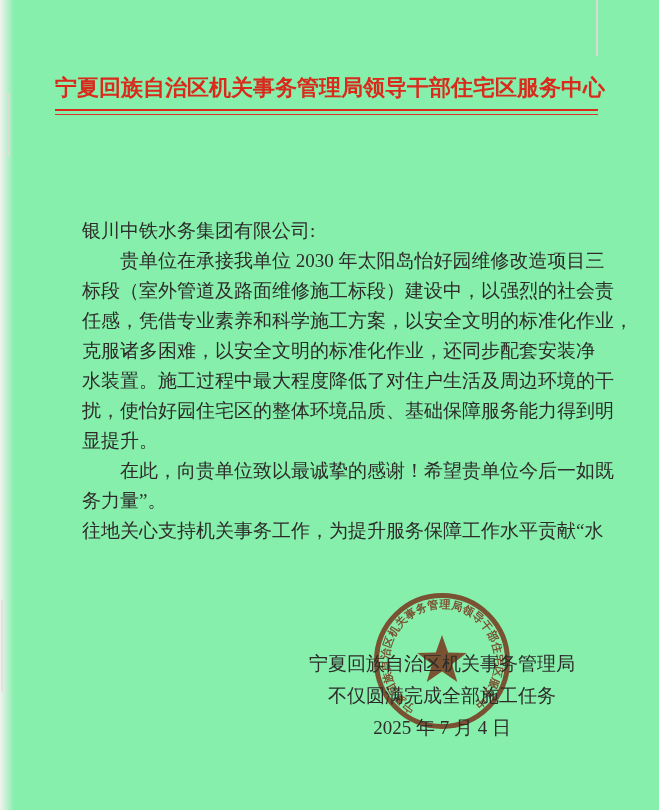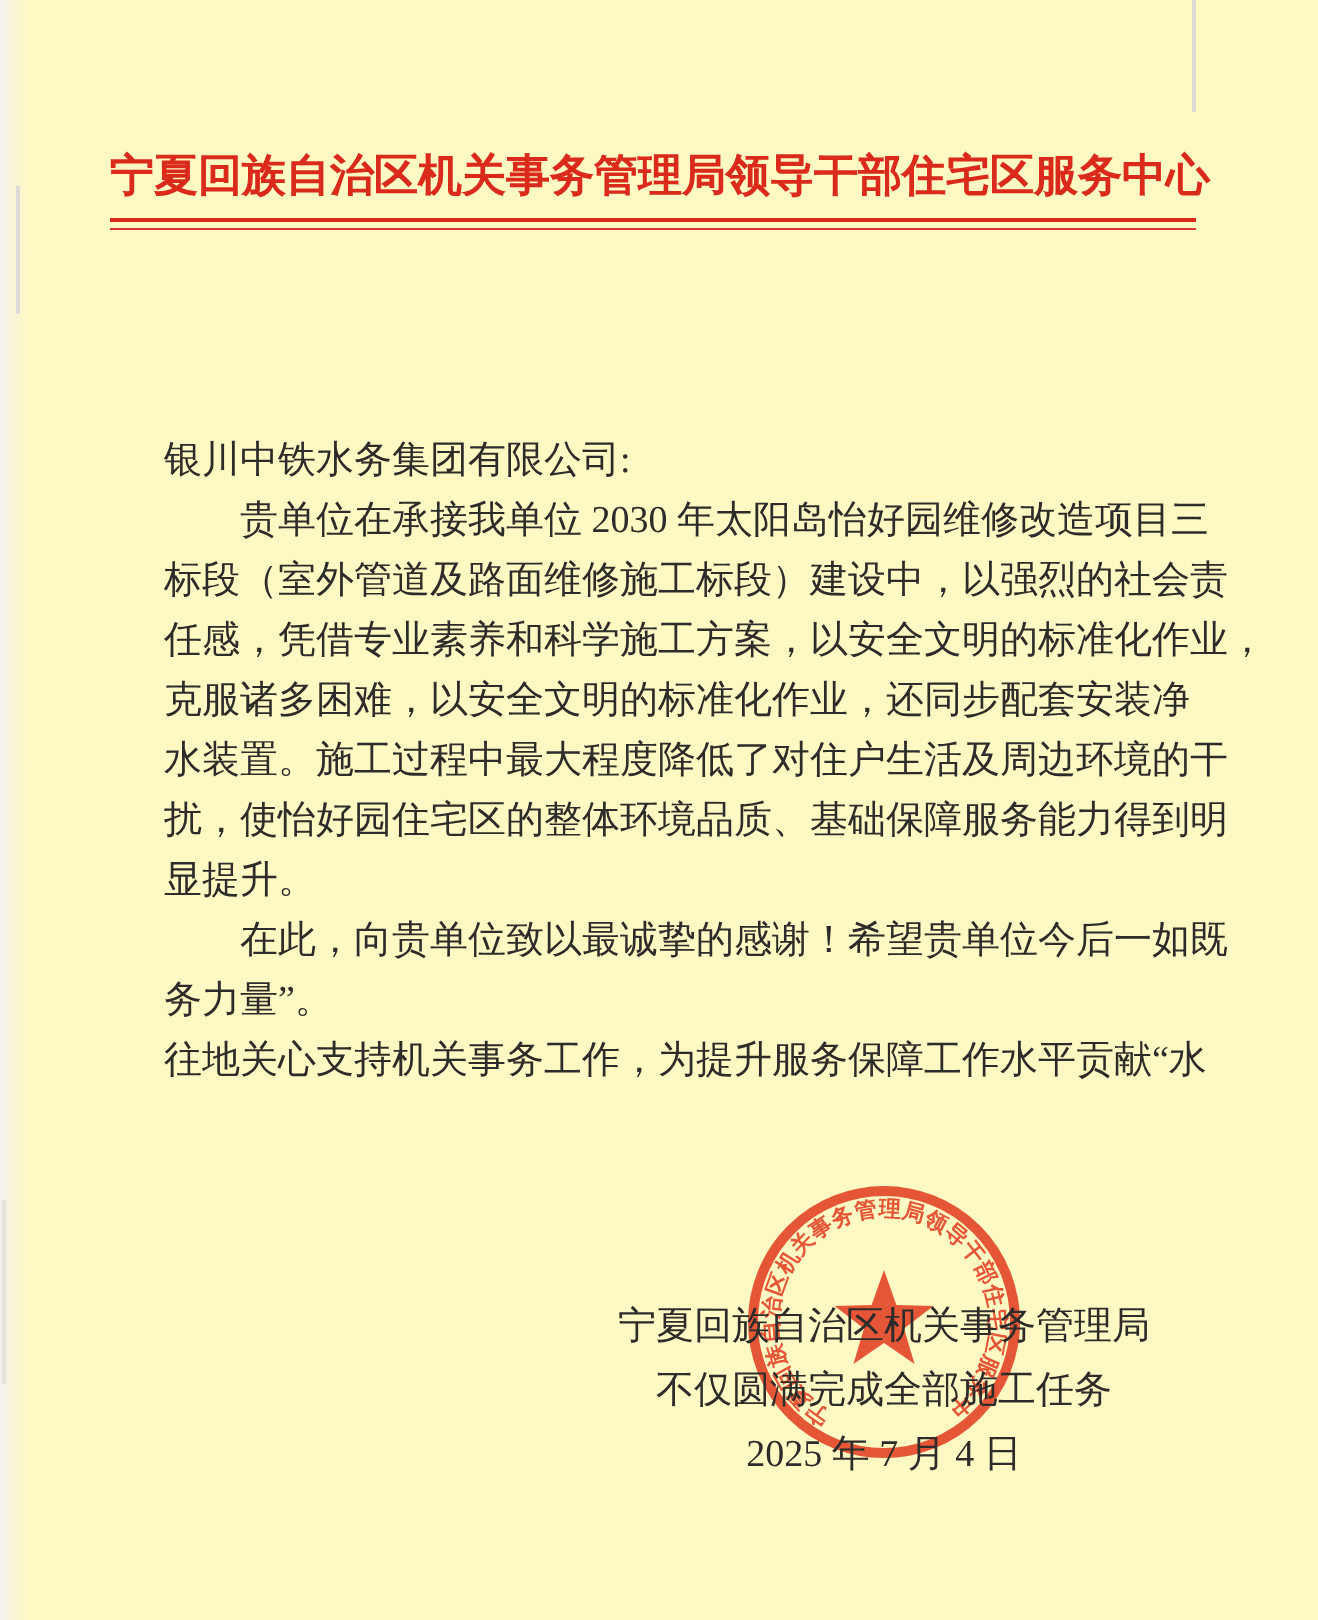--- a/index.html
+++ b/index.html
@@ -1,21 +1,21 @@
 <!DOCTYPE html>
 <html><head>
 <meta charset="utf-8">
 <style>
   html, body { margin: 0; padding: 0; background: #e8e8e8; }
   .page {
     position: relative;
     width: 659px;
     height: 810px;
     margin: 0 auto;
-    background: #fef9c3;
+    background: #86efac;
     overflow: hidden;
     font-family: "Liberation Serif", "DejaVu Serif", serif;
     color: #2e2c2a;
   }
   
   .letterhead {
     position: absolute;
     left: 55px; top: 70px;
     width: 537px;
     font-size: 22px;

